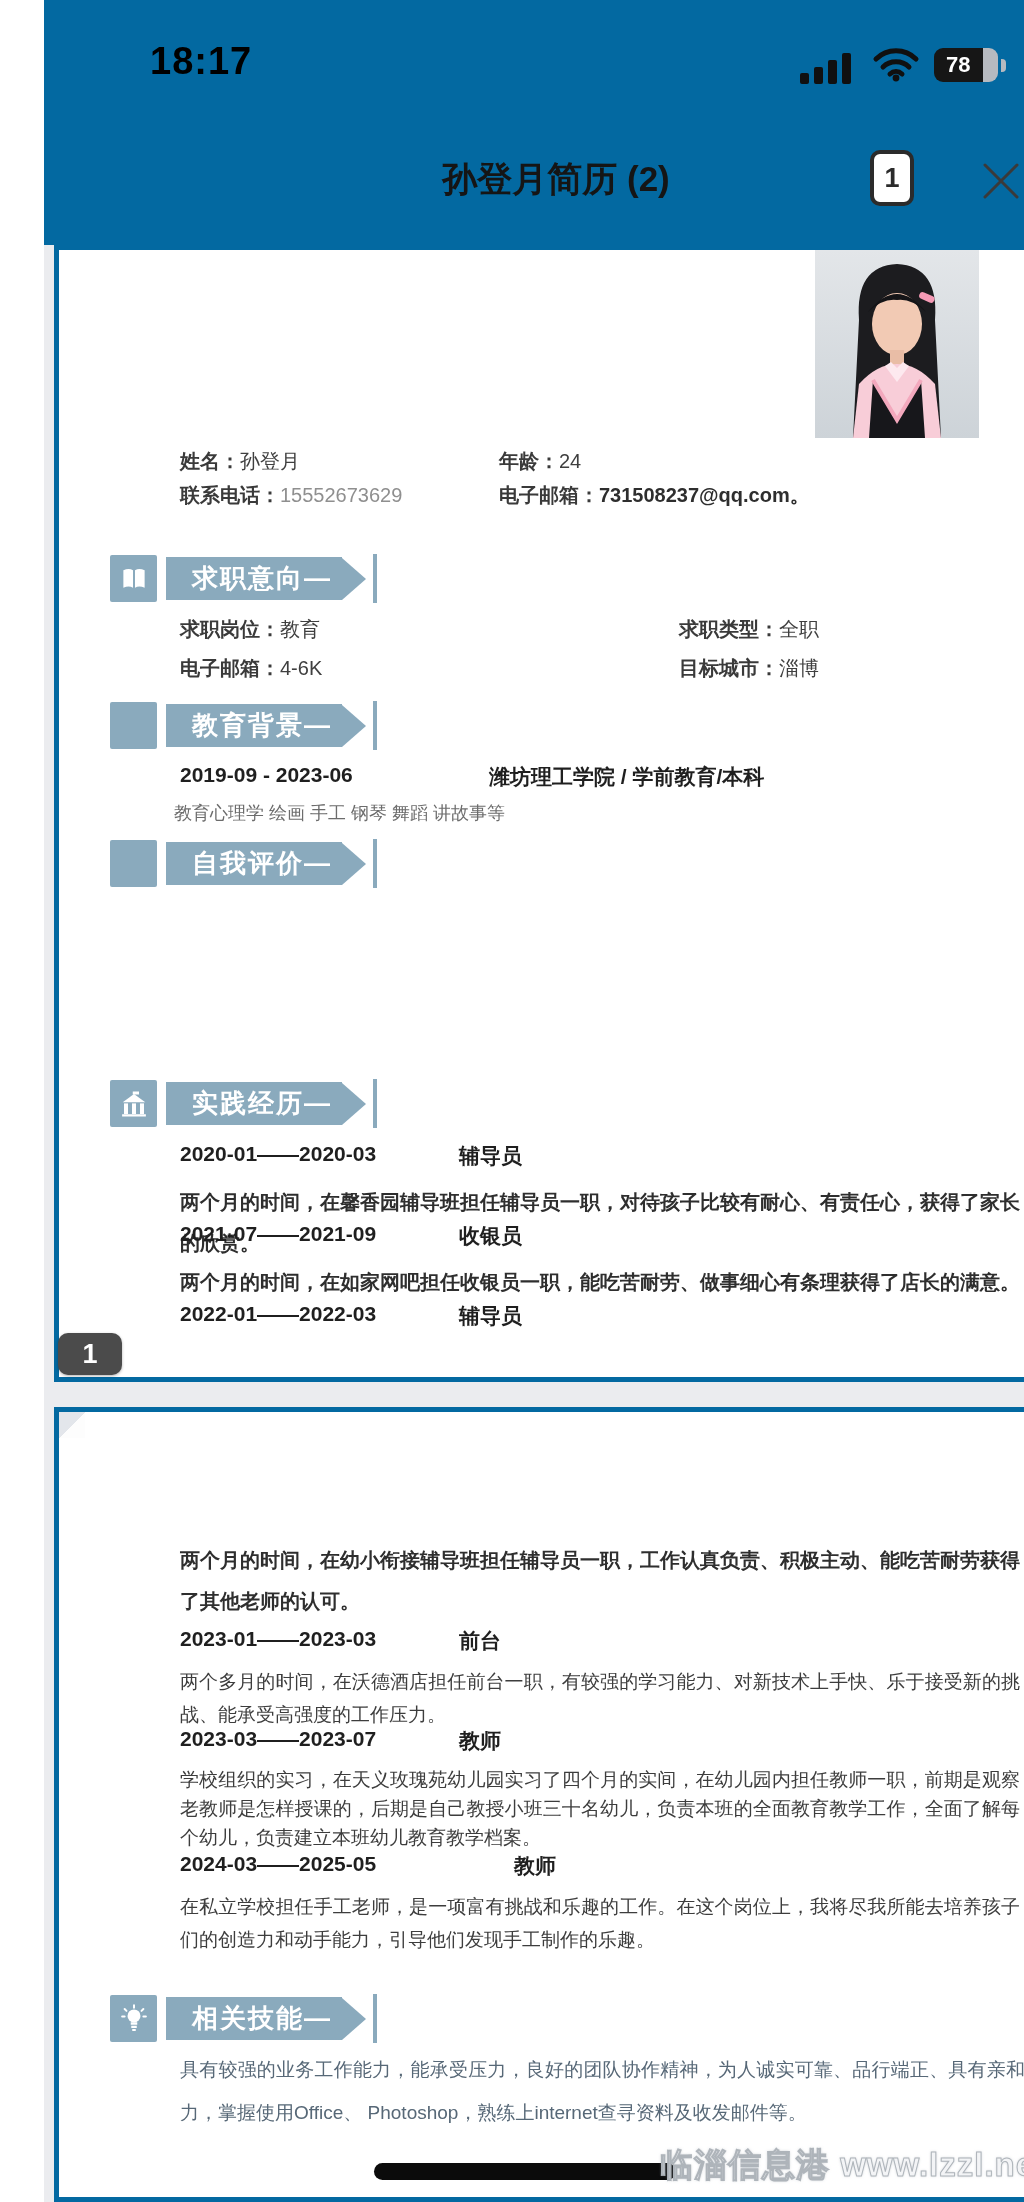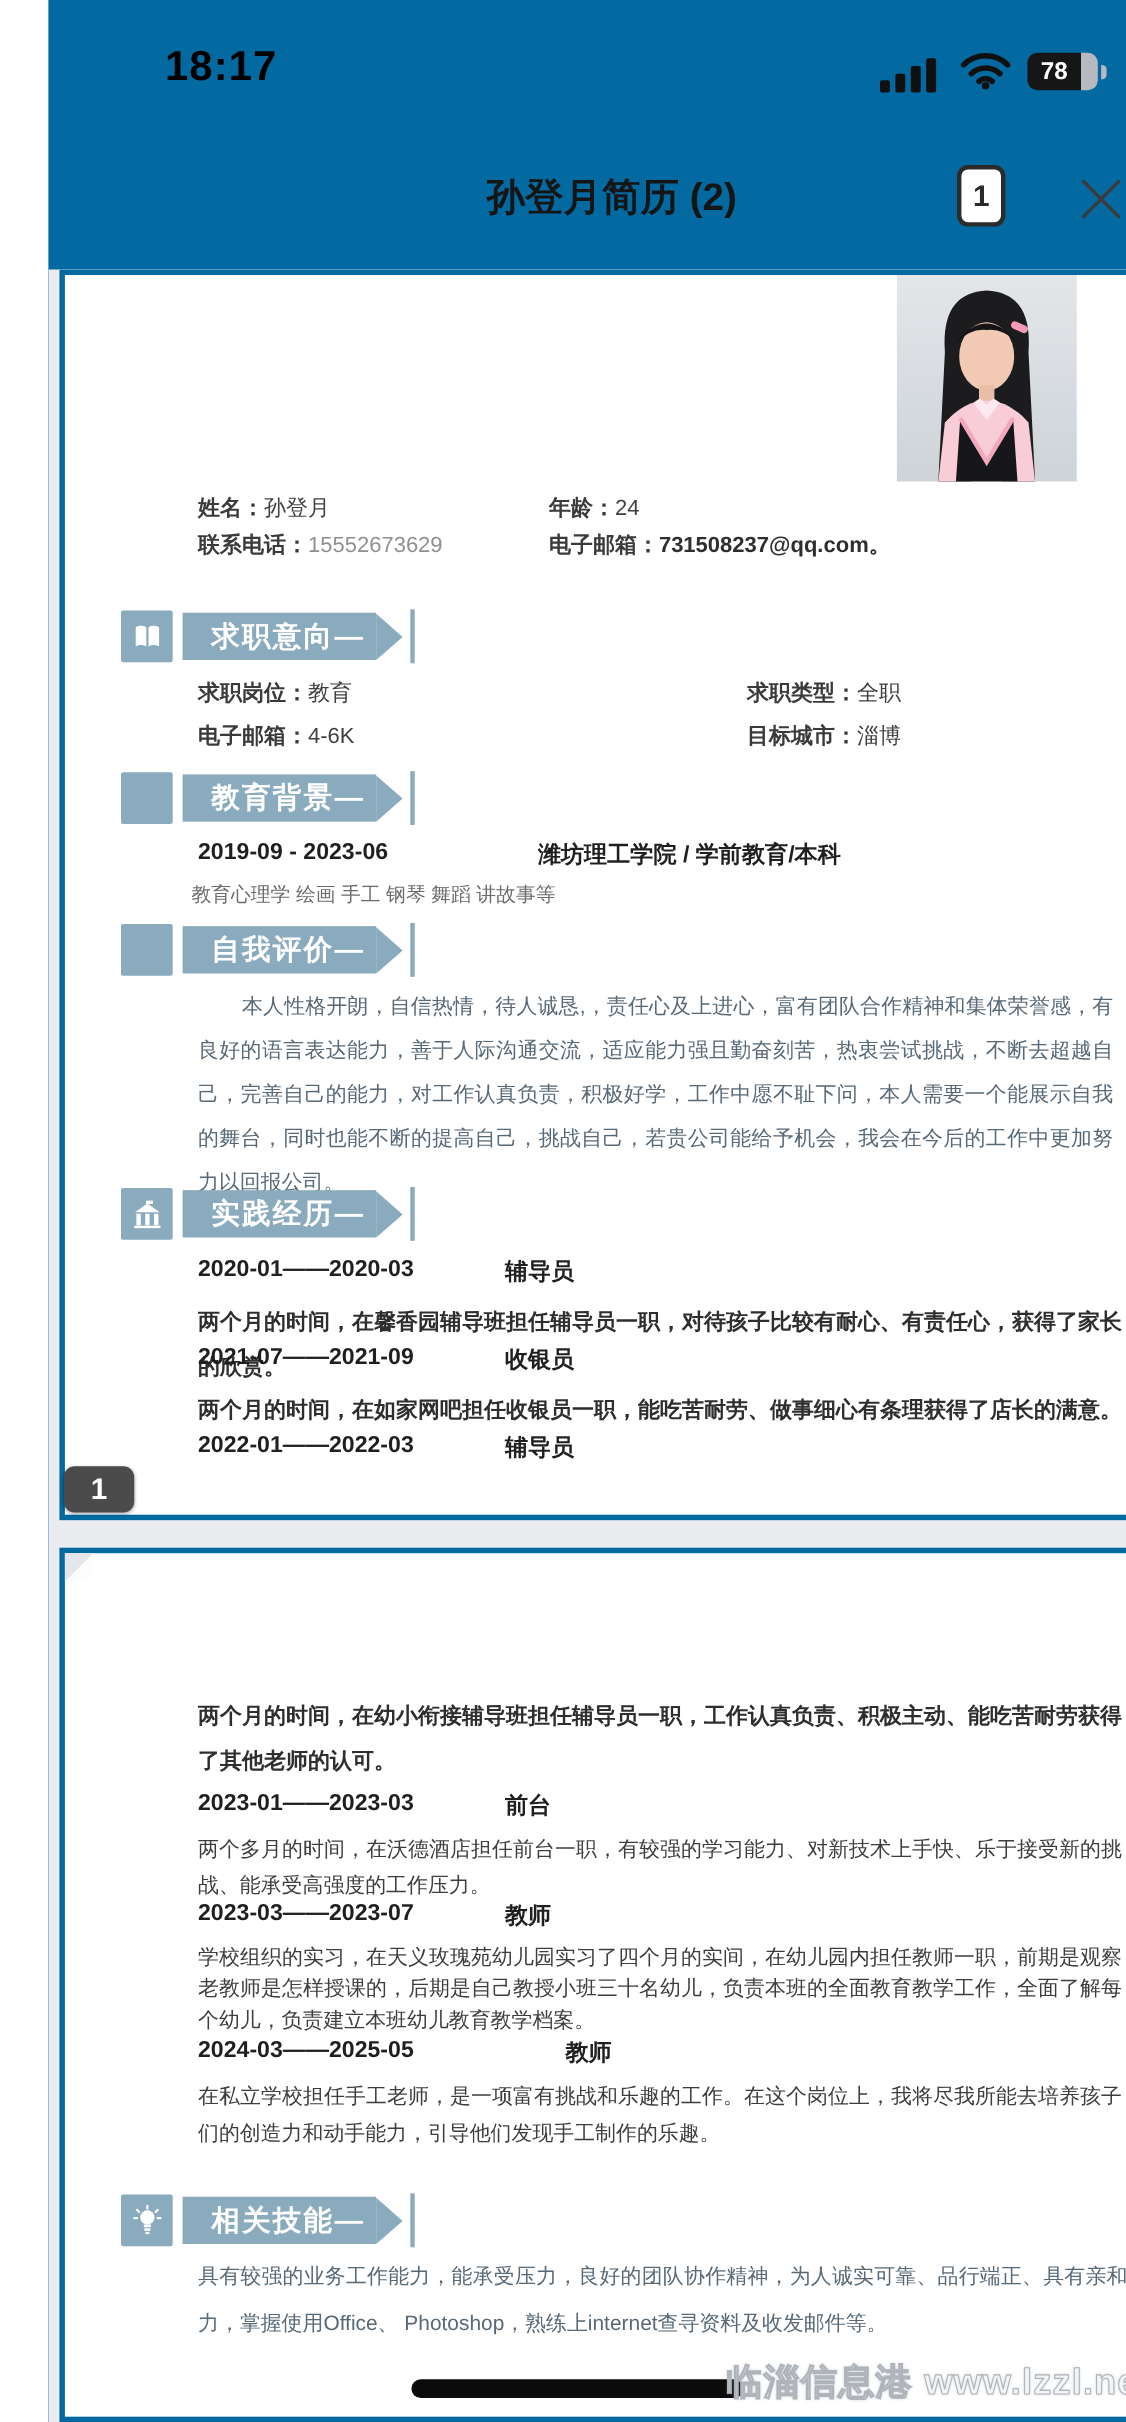--- a/index.html
+++ b/index.html
@@ -181,21 +181,20 @@
       <div class="period" style="top:513px;">2019-09 - 2023-06</div>
       <div class="abs" style="left:430px; top:513px; font-size:21px; font-weight:700; color:#1f1f1f;">潍坊理工学院 / 学前教育/本科</div>
       <div class="abs" style="left:115px; top:551px; font-size:18px; color:#6c6c6c;">教育心理学 绘画 手工 钢琴 舞蹈 讲故事等</div>
 
       <div class="sec-icon" style="top:590px;"></div>
       <div class="banner" style="top:592px;">
         <div class="bar">自我评价—</div>
         <div class="arrow"></div>
         <div class="tick"></div>
       </div>
-      <div class="para" style="top:646px;">本人性格开朗，自信热情，待人诚恳,，责任心及上进心，富有团队合作精神和集体荣誉感，有良好的语言表达能力，善于人际沟通交流，适应能力强且勤奋刻苦，热衷尝试挑战，不断去超越自己，完善自己的能力，对工作认真负责，积极好学，工作中愿不耻下问，本人需要一个能展示自我的舞台，同时也能不断的提高自己，挑战自己，若贵公司能给予机会，我会在今后的工作中更加努力以回报公司。</div>
 
       <div class="sec-icon" style="top:830px;">
         <svg width="30" height="30" viewBox="0 0 24 24">
           <path d="M3 10.5 L12 4 L21 10.5 Z" fill="#fff"></path>
           <rect x="11" y="2" width="5" height="2.4" fill="#fff"></rect>
           <rect x="4" y="11.5" width="3.2" height="8.5" fill="#fff"></rect>
           <rect x="10.4" y="11.5" width="3.2" height="8.5" fill="#fff"></rect>
           <rect x="16.8" y="11.5" width="3.2" height="8.5" fill="#fff"></rect>
           <rect x="2.5" y="20.2" width="19" height="1.8" fill="#fff"></rect>
         </svg>

